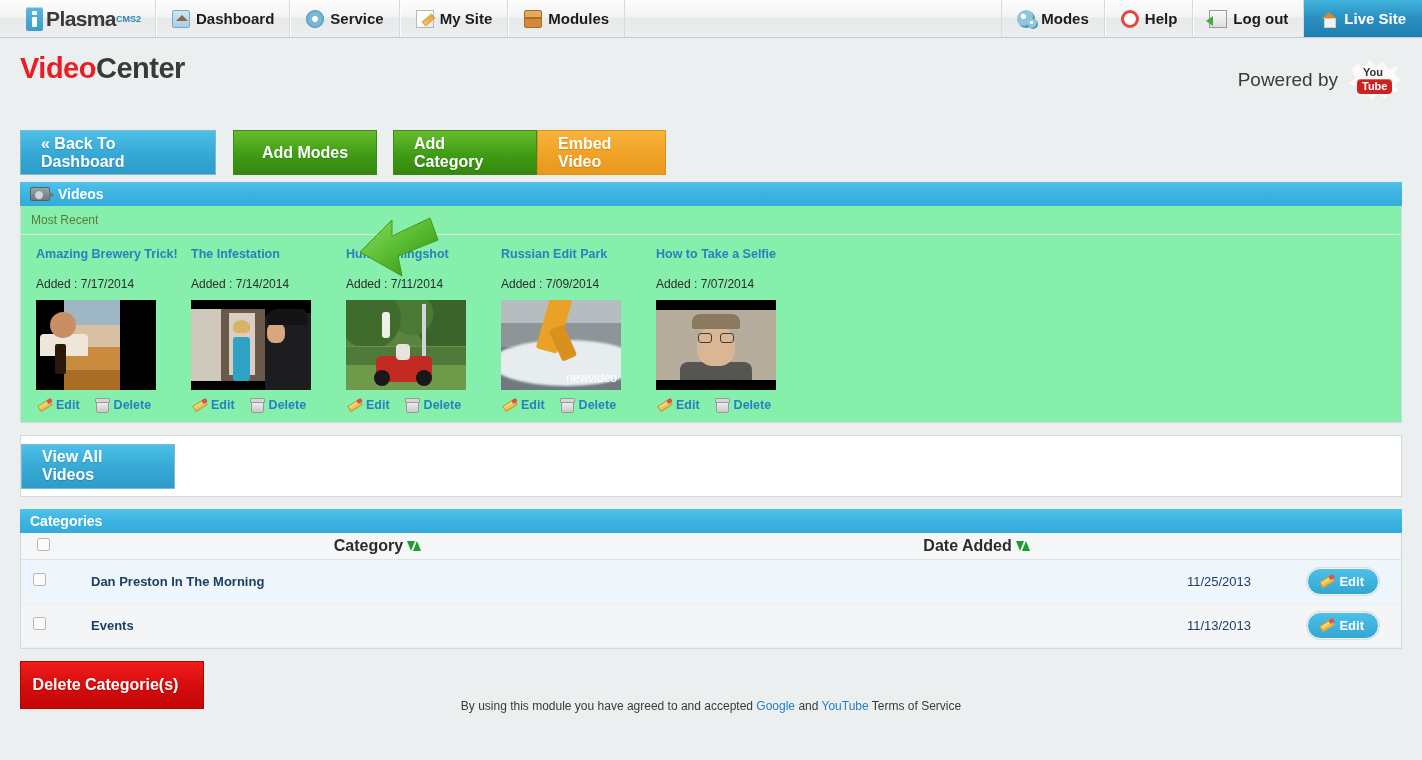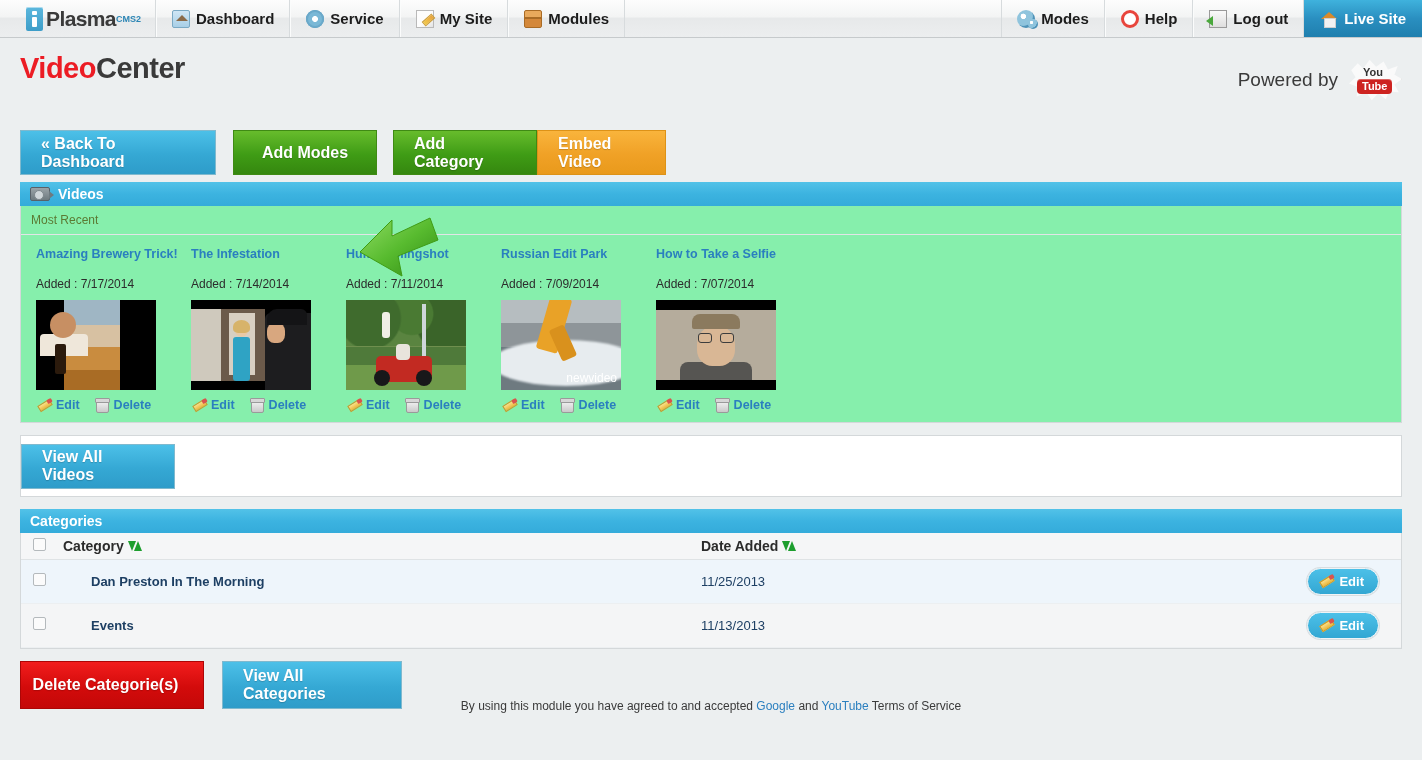--- a/index.html
+++ b/index.html
@@ -292,31 +292,31 @@
   
   .cat-panel { margin-top:12px; }
   .cat-head {
     background: linear-gradient(to bottom, #52c2e8 0%, #3cb3e0 50%, #34abda 100%);
     color:#ffffff; font-size:14px; font-weight:bold;
     height:24px; display:flex; align-items:center; padding-left:10px;
   }
   .cat-table { width:100%; border-collapse:collapse; background:#fff; }
   .cat-table th {
     background:#f5f6f7; border-bottom:1px solid #dfe3e5;
-    height:26px; font-size:14px; font-weight:bold; color:#2b2b2b;
-    text-align:left; padding:0 0 0 10px;
+    height:26px; font-size:16px; font-weight:bold; color:#2b2b2b;
+    text-align:center; padding:0 0 0 10px;
   }
   .cat-table td {
     height:44px; font-size:13px; color:#1d3f63; padding:0 0 0 10px;
     border-bottom:1px solid #eceff1;
   }
   .cat-table tr.odd td { background:#eef5fb; }
   .cat-table tr.even td { background:#f4f5f6; }
   .col-chk { width:32px; padding-left:12px !important; }
-  .col-date { width:560px; }
+  .col-date { width:560px;text-align:right; }
   .col-edit { width:150px; text-align:right; padding-right:22px !important; }
   .cat-name { font-weight:bold; color:#1d3f63; cursor:pointer; padding-left:28px; }
   .cat-date { color:#222; font-weight:normal; font-size:12.5px; }
   .chk {
     width:13px;height:13px;border:1px solid #b4b9bc;background:#fbfbfb;
     border-radius:2px; display:inline-block; cursor:pointer;
   }
   .sortico {
     display:inline-block; margin-left:4px; position:relative; width:13px; height:11px;
     vertical-align:-1px;
@@ -679,20 +679,19 @@
               </span>
             </td>
           </tr>
         </tbody>
       </table>
     </div>
   </div>
 
   <div class="bottom-btns">
     <div class="btn btn-red">Delete Categorie(s)</div>
-    <div class="btn btn-blue btn-viewallcat">View All Categories</div>
   </div>
 
   <div class="footer-cut">
     <span>By using this module you have agreed to and accepted </span><a>Google</a><span> and </span><a>YouTube</a><span> Terms of Service</span>
   </div>
 
 </div>
 
 </body></html>

